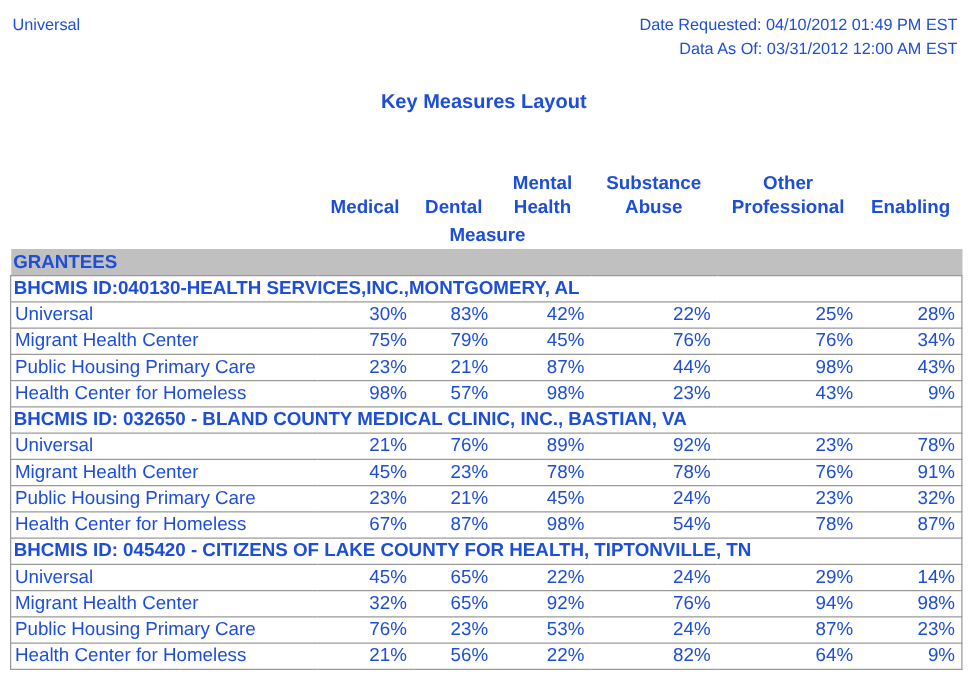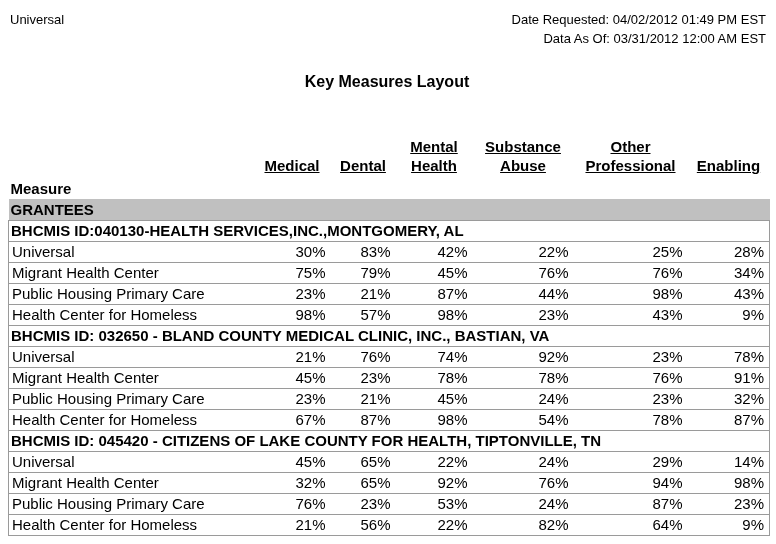--- a/index.html
+++ b/index.html
@@ -2,21 +2,21 @@
 <html><head>
 <meta charset="utf-8">
 <style>
   * { box-sizing: border-box; }
   html, body { margin: 0; padding: 0; background: #fff; }
   .page {
     width: 776px;
     height: 544px;
     background: #ffffff;
     font-family: "Liberation Sans", sans-serif;
-    color: #000000;
+    color: #1d4ed8;
     position: relative;
     padding: 10px 10px 0 8px;
     overflow: hidden;
   }
   .page-header {
     display: flex;
     justify-content: space-between;
     align-items: flex-start;
     font-size: 13px;
     line-height: 19px;
@@ -42,25 +42,24 @@
     padding: 0;
     overflow: hidden;
     white-space: normal;
   }
   tr.cols-row th {
     font-weight: bold;
     text-align: center;
     vertical-align: bottom;
     line-height: 19px;
     height: 40px;
-    text-decoration: underline;
   }
   tr.measure-row th {
     font-weight: bold;
-    text-align: left;
+    text-align: center;
     height: 24px;
     vertical-align: bottom;
     padding-left: 2px;
     padding-bottom: 2px;
   }
   tr.grantees-row th {
     background: #c0c0c0;
     font-weight: bold;
     text-align: left;
     height: 21px;
@@ -97,21 +96,21 @@
   }
 </style>
 </head>
 <body>
 
 <div class="page">
 
   <div class="page-header">
     <span class="left">Universal</span>
     <div class="dates">
-      <div>Date Requested: 04/02/2012 01:49 PM EST</div>
+      <div>Date Requested: 04/10/2012 01:49 PM EST</div>
       <div>Data As Of: 03/31/2012 12:00 AM EST</div>
     </div>
   </div>
 
   <div class="report-title">Key Measures Layout</div>
 
   <table class="key-measures">
     <colgroup>
       <col style="width:245px">
       <col style="width:77px">
@@ -178,21 +177,21 @@
           <td class="value">43%</td>
           <td class="value">9%</td>
         </tr>
         <tr class="section-row">
           <td colspan="7">BHCMIS ID: 032650 - BLAND COUNTY MEDICAL CLINIC, INC., BASTIAN, VA</td>
         </tr>
         <tr class="data-row">
           <td class="measure-name">Universal</td>
           <td class="value">21%</td>
           <td class="value">76%</td>
-          <td class="value">74%</td>
+          <td class="value">89%</td>
           <td class="value">92%</td>
           <td class="value">23%</td>
           <td class="value">78%</td>
         </tr>
         <tr class="data-row">
           <td class="measure-name">Migrant Health Center</td>
           <td class="value">45%</td>
           <td class="value">23%</td>
           <td class="value">78%</td>
           <td class="value">78%</td>

